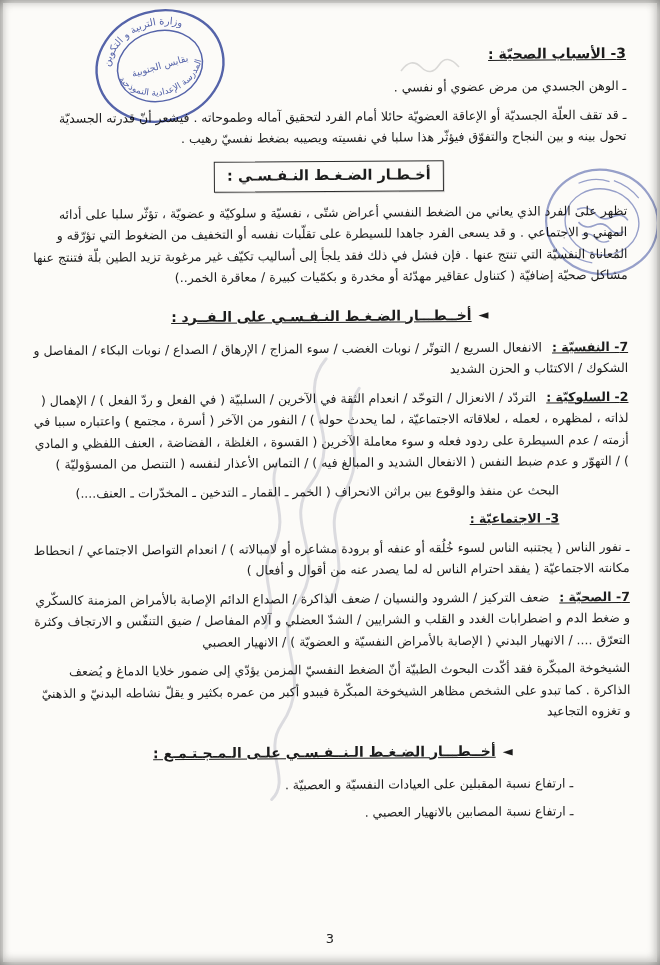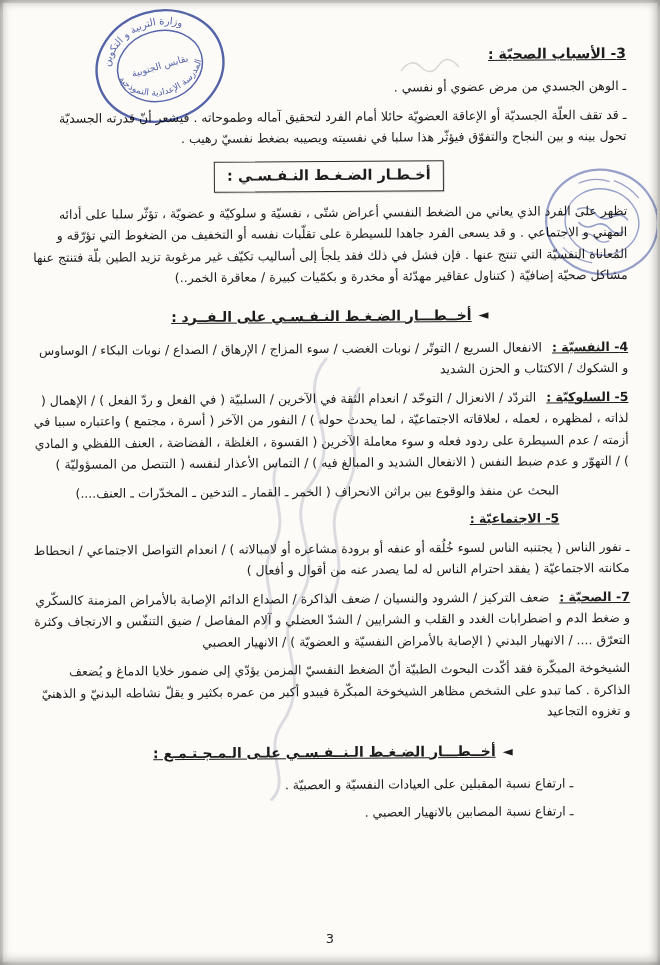--- a/index.html
+++ b/index.html
@@ -96,33 +96,33 @@
         <span class="boxed">أخـطـار الضـغـط النـفـسـي :</span>
       </div>
 
       <p>تظهر على الفرد الذي يعاني من الضغط النفسي أعراض شتّى ، نفسيّة و سلوكيّة و عضويّة ، تؤثّر سلبا على أدائه المهني و الاجتماعي . و قد يسعى الفرد جاهدا للسيطرة على تقلّبات نفسه أو التخفيف من الضغوط التي تؤرّقه و المُعاناة النفسيّة التي تنتج عنها . فإن فشل في ذلك فقد يلجأ إلى أساليب تكيّف غير مرغوبة تزيد الطين بلّة فتنتج عنها مشاكل صحيّة إضافيّة ( كتناول عقاقير مهدّئة أو مخدرة و بكمّيات كبيرة / معاقرة الخمر..)</p>
 
       <div class="center arrow-head">
         <span class="arr">◄</span><span class="b u">أخــطـــار الضـغـط النـفـسـي على الـفــرد :</span>
       </div>
 
       <p>
-        <span class="b u lbl">4- النفسيّة :</span>
-        <span>الانفعال السريع / التوتّر / نوبات الغضب / سوء المزاج / الإرهاق / الصداع / نوبات البكاء / الوساوس و الشكوك / الاكتئاب و الحزن الشديد</span>
+        <span class="b u lbl">7- النفسيّة :</span>
+        <span>الانفعال السريع / التوتّر / نوبات الغضب / سوء المزاج / الإرهاق / الصداع / نوبات البكاء / المفاصل و الشكوك / الاكتئاب و الحزن الشديد</span>
       </p>
 
       <p>
-        <span class="b u lbl">5- السلوكيّة :</span>
+        <span class="b u lbl">2- السلوكيّة :</span>
         <span>التردّد / الانعزال / التوحّد / انعدام الثقة في الآخرين / السلبيّة ( في الفعل و ردّ الفعل ) / الإهمال ( لذاته ، لمظهره ، لعمله ، لعلاقاته الاجتماعيّة ، لما يحدث حوله ) / النفور من الآخر ( أسرة ، مجتمع ) واعتباره سببا في أزمته / عدم السيطرة على ردود فعله و سوء معاملة الآخرين ( القسوة ، الغلظة ، الفضاضة ، العنف اللفظي و المادي ) / التهوّر و عدم ضبط النفس ( الانفعال الشديد و المبالغ فيه ) / التماس الأعذار لنفسه ( التنصل من المسؤوليّة )</span>
       </p>
 
       <p class="indent-r2">البحث عن منفذ والوقوع بين براثن الانحراف ( الخمر ـ القمار ـ التدخين ـ المخدّرات ـ العنف....)</p>
 
       <p class="indent-r2">
-        <span class="b u">5- الاجتماعيّة :</span>
+        <span class="b u">3- الاجتماعيّة :</span>
       </p>
 
       <p>ـ نفور الناس ( يجتنبه الناس لسوء خُلُقه أو عنفه أو برودة مشاعره أو لامبالاته ) / انعدام التواصل الاجتماعي / انحطاط مكانته الاجتماعيّة ( يفقد احترام الناس له لما يصدر عنه من أقوال و أفعال )</p>
 
       <p>
         <span class="b u lbl">7- الصحيّة :</span>
         <span>ضعف التركيز / الشرود والنسيان / ضعف الذاكرة / الصداع الدائم الإصابة بالأمراض المزمنة كالسكّري و ضغط الدم و اضطرابات الغدد و القلب و الشرايين / الشدّ العضلي و آلام المفاصل / ضيق التنفّس و الارتجاف وكثرة التعرّق .... / الانهيار البدني ( الإصابة بالأمراض النفسيّة و العضويّة ) / الانهيار العصبي</span>
       </p>
 
       <p>الشيخوخة المبكّرة فقد أكّدت البحوث الطبيّة أنّ الضغط النفسيّ المزمن يؤدّي إلى ضمور خلايا الدماغ و يُضعف الذاكرة . كما تبدو على الشخص مظاهر الشيخوخة المبكّرة فيبدو أكبر من عمره بكثير و يقلّ نشاطه البدنيّ و الذهنيّ و تغزوه التجاعيد</p>

